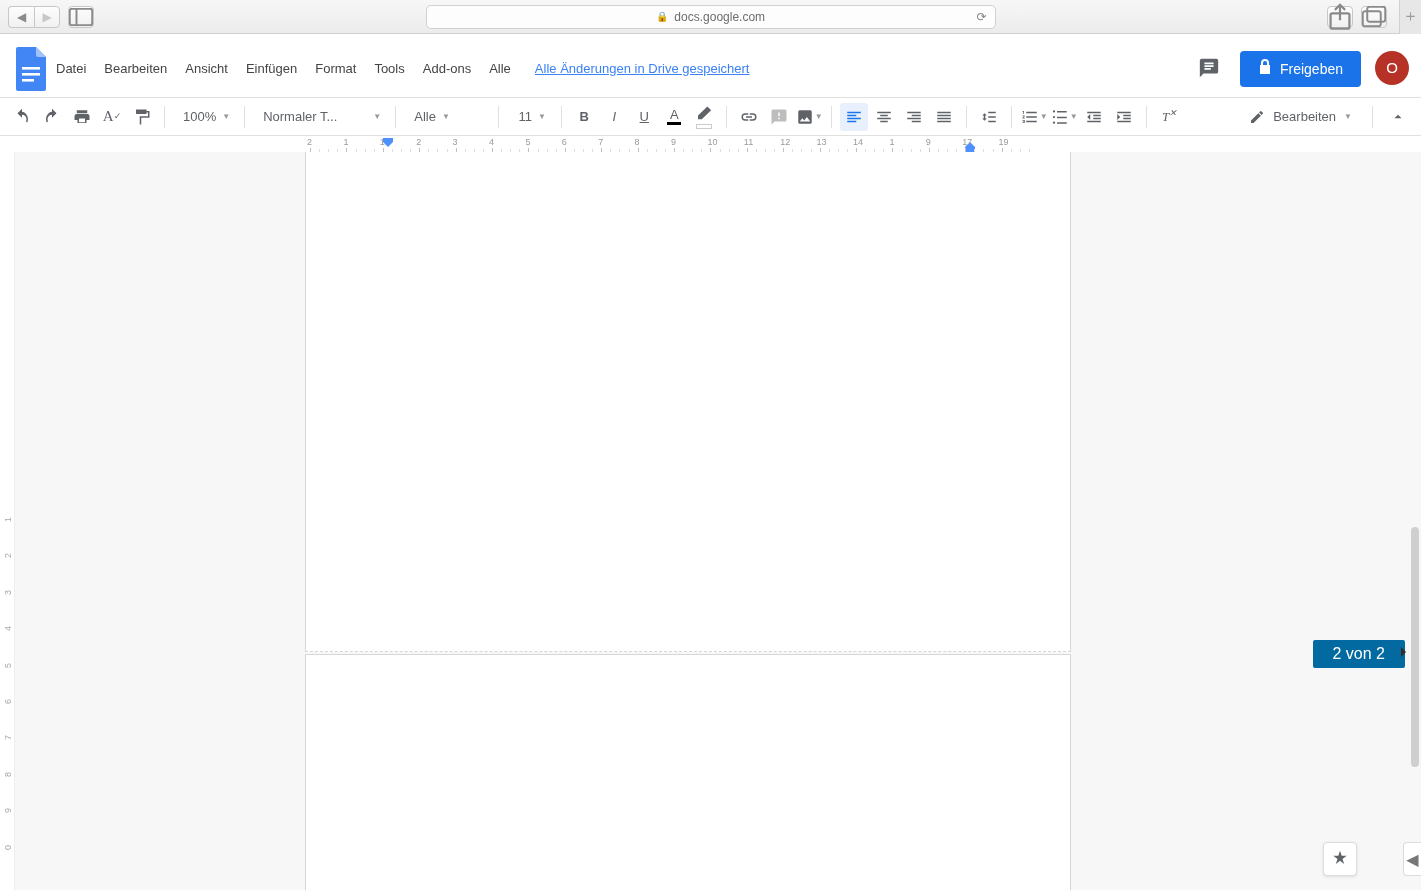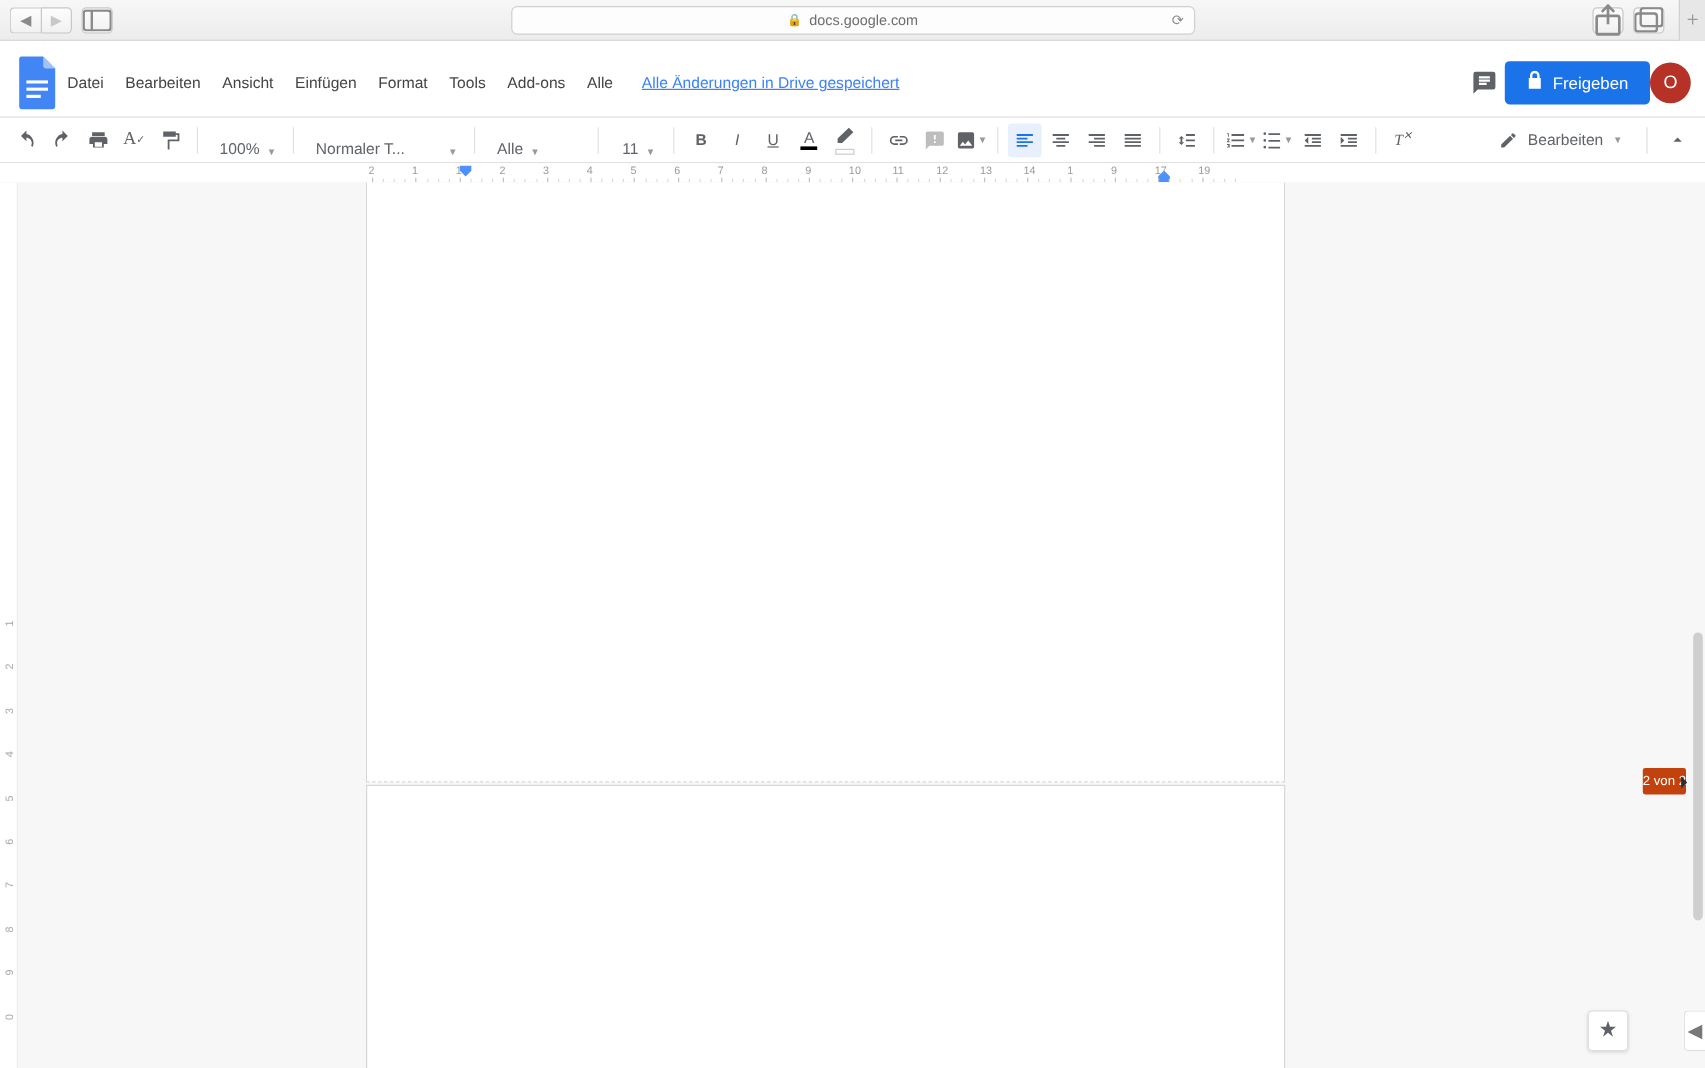--- a/index.html
+++ b/index.html
@@ -18,31 +18,31 @@
   
   .docs-header{height:64px; display:flex; align-items:center; padding:6px 12px 0 12px; border-bottom:1px solid #e0e0e0;}
   .docs-logo{width:40px;height:54px;display:flex;align-items:center;justify-content:center;}
   .docs-logo svg{width:36px;height:48px;}
   .title-area{display:flex;flex-direction:column;gap:2px; margin-left:4px;}
   .title-row{display:flex;align-items:center;gap:14px;}
   .doc-title{font-size:18px;color:#777;letter-spacing:.2px;}
   .title-icon{color:#bdbdbd;font-size:16px;}
   .menu-row{display:flex;align-items:center;gap:18px;font-size:13px;color:#444;}
   .menu-row .save-status{color:#3b82f6;text-decoration:underline;margin-left:6px;}
-  .header-right{margin-left:auto;display:flex;align-items:center;}
+  .header-right{margin-left:auto;display:flex;gap:14px;}
   .comment-btn{width:34px;height:34px;border-radius:4px;display:flex;align-items:center;justify-content:center;color:#777;}
   .share-btn{background:#1a73e8;color:#fff;border:none;border-radius:4px;height:36px;padding:0 18px;font-size:14px;display:flex;align-items:center;gap:8px;font-weight:500;}
   .avatar{width:34px;height:34px;border-radius:50%;background:#b63226;color:#fff;display:flex;align-items:center;justify-content:center;font-size:15px;}
   
   .toolbar{height:38px;border-bottom:1px solid #e0e0e0;display:flex;align-items:center;padding:0 8px;color:#5f6368;font-size:13px;gap:2px;}
   .tbtn{width:28px;height:28px;display:flex;align-items:center;justify-content:center;border-radius:3px;color:#5f6368;}
   .tbtn.active{background:#e8f0fe;color:#1a73e8;}
   .tbtn svg{width:18px;height:18px;fill:currentColor;}
   .tsep{width:1px;height:22px;background:#e0e0e0;margin:0 6px;}
-  .tdrop{height:28px;padding:0 6px 0 10px;display:flex;align-items:flex-end;gap:6px;border-radius:3px;}
+  .tdrop{height:28px;padding:0 6px 0 10px;display:flex;align-items:center;gap:6px;border-radius:3px;}
   .dd-arrow{font-size:8px;color:#999;}
   .t-right{margin-left:auto;display:flex;align-items:center;gap:4px;}
   .pencil-drop{display:flex;align-items:center;gap:8px;padding:0 10px;height:30px;}
   .chevup{width:30px;height:30px;display:flex;align-items:center;justify-content:center;color:#5f6368;}
   
   .ruler-wrap{height:16px;background:#fff;border-bottom:1px solid #fff;position:relative;display:flex;}
   .v-ruler-spacer{width:15px;}
   .h-ruler{flex:1;position:relative;height:16px;font-size:9px;color:#9a9a9a;}
   .h-ruler .tick{position:absolute;top:0;}
   .h-ruler .tick .num{position:absolute;top:1px;left:-3px;}
@@ -51,21 +51,21 @@
   .indent-marker{position:absolute;top:2px;}
   
   .work-area{position:absolute;top:152px;left:0;right:0;bottom:0;display:flex;background:#f1f1f1;overflow:hidden;}
   .v-ruler{width:15px;background:#fff;border-right:1px solid #eee;position:relative;font-size:9px;color:#a8a8a8;}
   .v-ruler .vt{position:absolute;left:3px;transform:rotate(-90deg);transform-origin:left top;}
   .canvas{flex:1;position:relative;background:#f7f7f7;}
   .page{position:absolute;left:290px;width:766px;background:#fff;border:1px solid #d7d7d7;}
   .page.p1{top:-100px;height:600px;border-bottom-style:dashed;}
   .page.p2{top:502px;height:900px;}
   .scroll-track{position:absolute;right:2px;top:375px;width:8px;height:240px;background:#cfcfcf;border-radius:4px;}
-  .page-tooltip{position:absolute;right:16px;top:488px;background:#c2410c;color:#fff;font-size:11px;padding:5px 0;border-radius:2px;}
+  .page-tooltip{position:absolute;right:16px;top:488px;background:#0369a1;color:#fff;font-size:16px;padding:5px 20px;border-radius:2px;}
   .page-tooltip:after{content:"";position:absolute;right:-6px;top:7px;border:5px solid transparent;border-left-color:#2d2d2d;}
   .explore-btn{position:absolute;right:64px;bottom:14px;width:34px;height:34px;background:#fff;border:1px solid #dadce0;border-radius:4px;display:flex;align-items:center;justify-content:center;box-shadow:0 1px 3px rgba(0,0,0,.1);}
   .side-chevron{position:absolute;right:0;bottom:14px;width:18px;height:34px;background:#fff;border:1px solid #dadce0;border-right:none;border-radius:4px 0 0 4px;display:flex;align-items:center;justify-content:center;color:#777;}
   .u{ text-decoration:underline;}
   .text-color-ind{width:14px;height:3px;background:#000;margin-top:1px;}
   .hl-ind{width:14px;height:3px;background:#fff;border:1px solid #ccc;margin-top:1px;box-sizing:content-box;}
   .bold{font-weight:700;}
   .ital{font-style:italic;}
 </style>
 </head>

